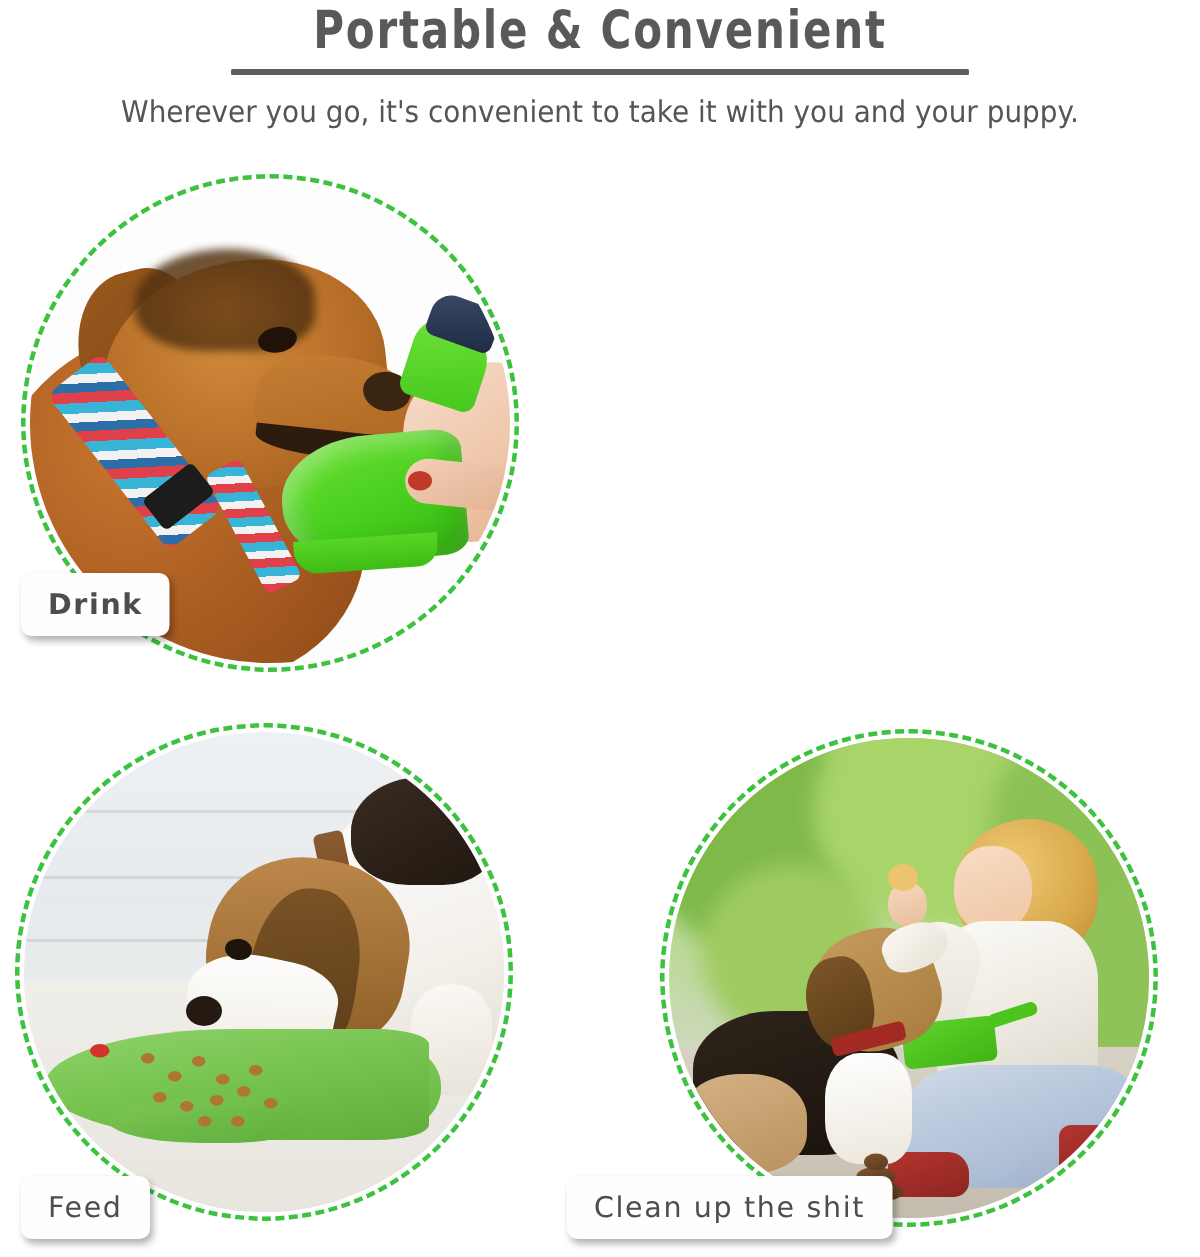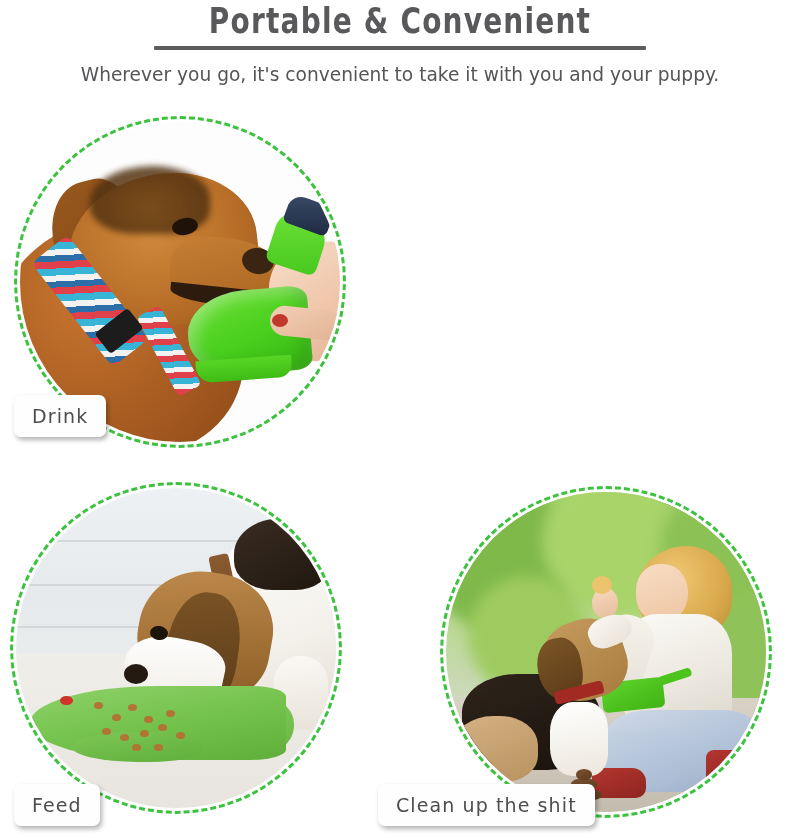--- a/index.html
+++ b/index.html
@@ -573,21 +573,21 @@
     justify-content: center;
     height: 42px;
     font-family: "DejaVu Sans", sans-serif;
     font-size: 19px;
     letter-spacing: 1.1px;
     color: #4d4d50;
     white-space: nowrap;
     padding: 0 18px;
     box-sizing: border-box;
   }
-  .cap-0 { left: 14px;  top: 301px; }
+  .cap-0 { left: 14px;  top: 288px; font-weight: bold; }
   .cap-1 { left: 0px;   top: 300px; }
   .cap-2 { left: 14px;  top: 320px; }
   .cap-3 { left: -22px; top: 320px; }
 </style>
 </head>
 <body>
 
 <div class="header">
   <div class="page-title">Portable &amp; Convenient</div>
   <div class="title-rule"></div>

